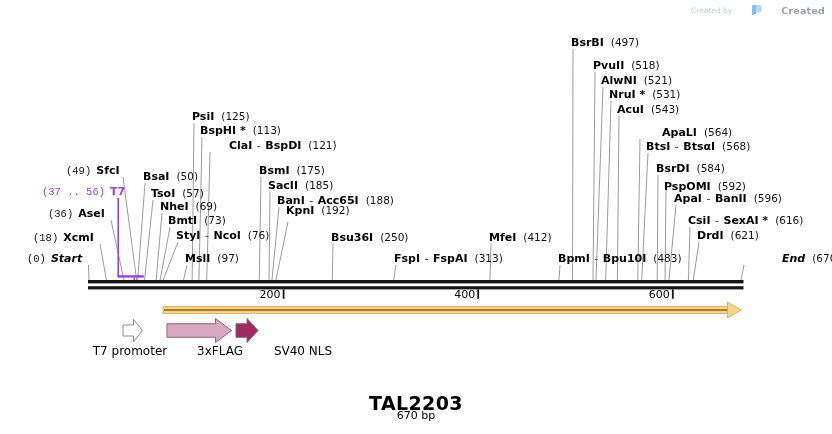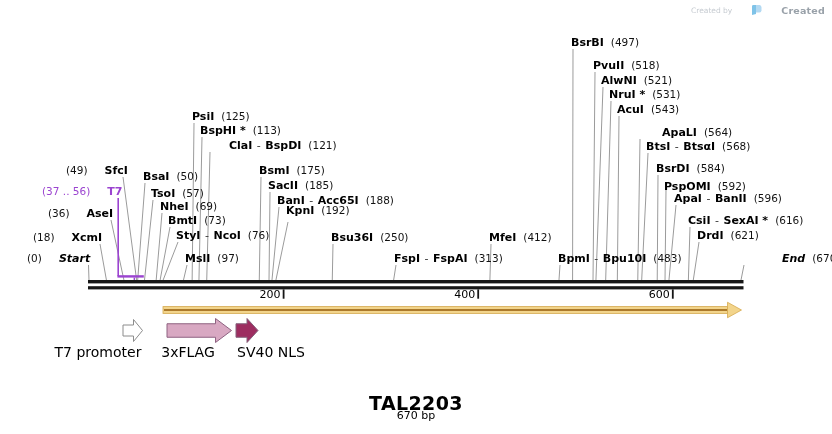--- a/index.html
+++ b/index.html
@@ -4,24 +4,24 @@
 <style>
   html,body{margin:0;padding:0;background:#fff;}
   #stage{position:relative;width:832px;height:434px;background:#ffffff;overflow:hidden;
          font-family:"DejaVu Sans","Liberation Sans",sans-serif;}
   #map-svg{position:absolute;left:0;top:0;}
   .site{position:absolute;white-space:nowrap;font-size:11px;line-height:13px;color:#000;}
   .site .nm{font-weight:bold;}
   .site .sep{font-weight:normal;color:#333;padding:0 1px;}
   .site .pos{font-weight:normal;font-size:10.5px;color:#111;}
   .site.name-first .pos{margin-left:7px;}
-  .site.pos-first .pos{margin-right:17px;}
+  .site.pos-first .pos{margin-right:5px;font-family:Liberation Mono, monospace;}
   .site.italic .nm{font-style:italic;}
   .ruler-num{position:absolute;width:42px;text-align:right;font-size:11px;color:#000;line-height:12px;}
-  .feat-label{position:absolute;transform:translateX(-50%);font-size:14px;color:#000;white-space:nowrap;}
+  .feat-label{position:absolute;transform:translateX(-50%);font-size:12px;color:#000;white-space:nowrap;margin-left:32px;}
   .title-block{position:absolute;left:0;right:0;text-align:center;}
   #plasmid-title{top:392px;font-size:19px;font-weight:bold;letter-spacing:.4px;}
   #plasmid-length{top:409px;font-size:11px;}
   .credit{position:absolute;top:4px;right:7px;display:flex;align-items:center;gap:19px;}
   .credit .by{font-size:7.5px;color:#c6cbd1;}
   .credit .brand{font-size:9.5px;color:#99a1a9;font-weight:bold;letter-spacing:.2px;}
 </style>
 </head>
 <body>
 

